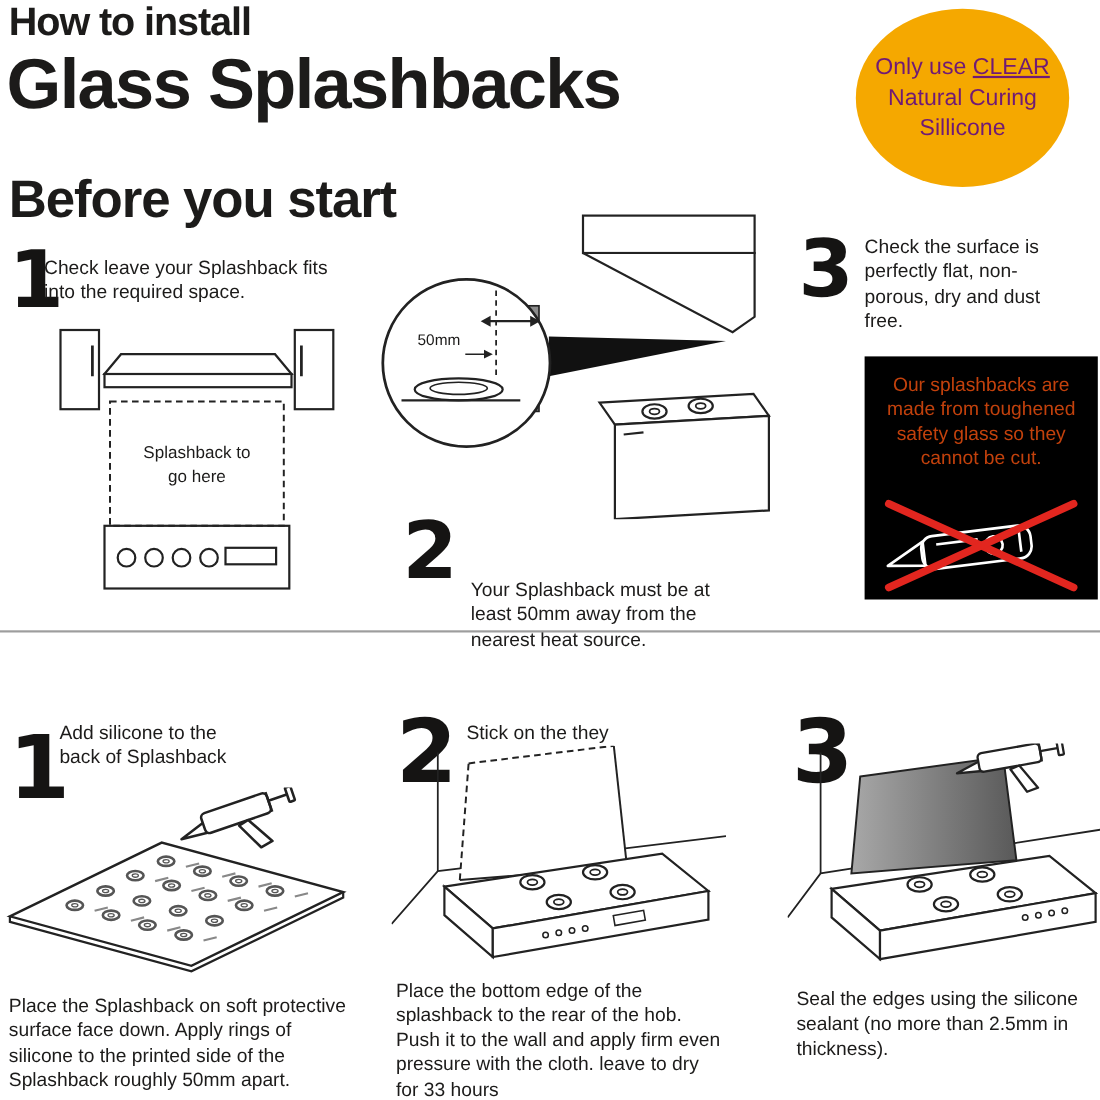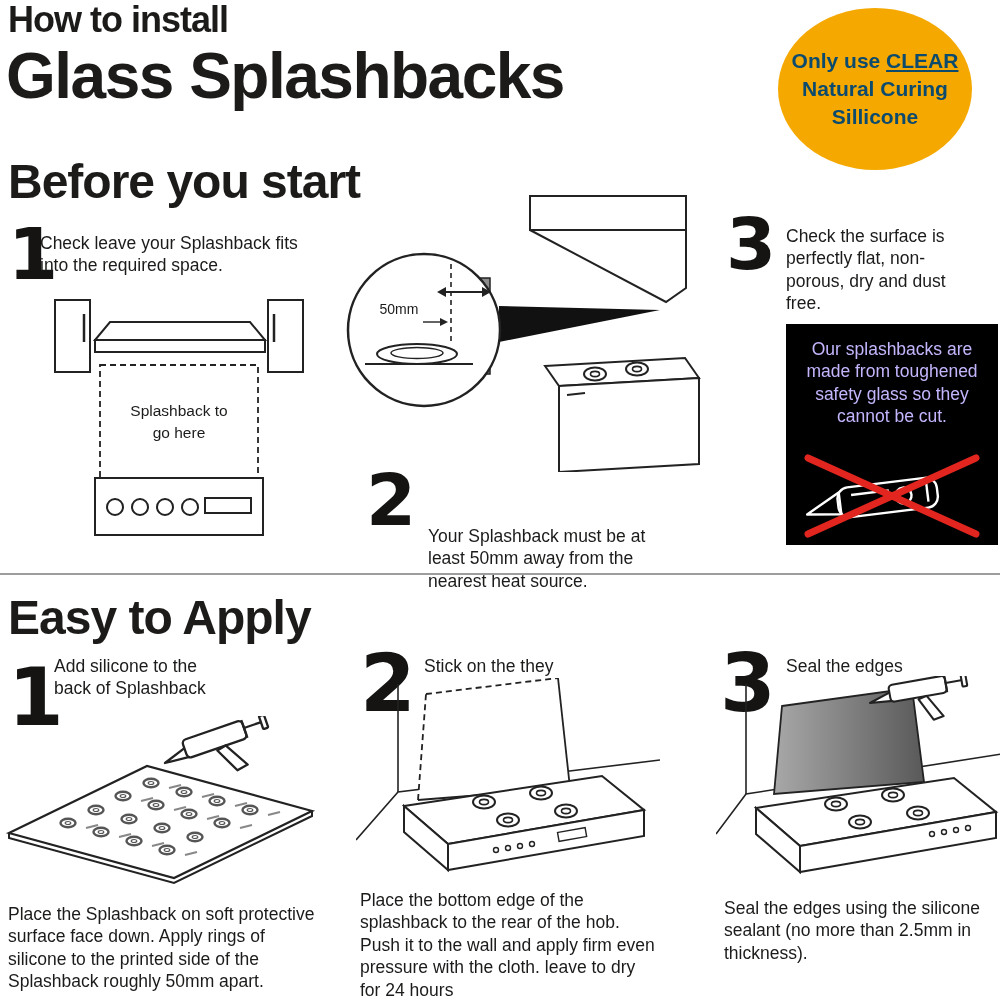--- a/index.html
+++ b/index.html
@@ -13,28 +13,28 @@
   .h1a { left:8px; top:2px; font-size:36px; font-weight:bold; letter-spacing:-1px; line-height:1; }
   .h1b { left:6px; top:44px; font-size:64px; font-weight:bold; letter-spacing:-1.5px; line-height:1; }
   .sec-h { font-size:48px; font-weight:bold; letter-spacing:-1px; line-height:1; }
   .num { font-family:"DejaVu Sans", sans-serif; font-weight:bold; line-height:0.95; color:#151413; }
   .num-s { font-size:72px; }
   .num-l { font-size:80px; }
   .body-text { font-size:17.5px; line-height:1.28; }
   .badge {
     left:778px; top:8px; width:194px; height:162px;
     background:#F5A800; border-radius:50%;
-    color:#0c4a6e; font-weight:bold; font-size:21px; line-height:1.33;
+    color:#701a75; font-weight:normal; font-size:21px; line-height:1.33;
     display:flex; flex-direction:column; align-items:center; justify-content:center;
     text-align:center;
   }
   .badge .emph { text-decoration:underline; }
   .warn {
     left:786px; top:324px; width:212px; height:221px;
-    background:#000000; color:#c4b5fd; text-align:center;
+    background:#000000; color:#c2410c; text-align:center;
   }
   .warn-text { margin:14px auto 0 auto; width:190px; font-size:17.5px; line-height:1.28; }
   .divider { left:0; top:573px; width:1000px; height:2px; background:#9d9d9d; }
   svg text { font-family:"Liberation Sans", sans-serif; fill:#1c1b1a; }
   .diag { display:block; }
 </style>
 </head>
 <body>
 
 <div class="page">
@@ -129,42 +129,41 @@
       <use href="#burner" x="262" y="182"></use>
       <use href="#burner" x="304" y="177"></use>
       <line x1="234" y1="203" x2="252" y2="201" stroke="#222" stroke-width="2"></line>
     </g>
   </svg>
 
   <div class="abs num num-s" style="left:366px; top:466px;">2</div>
   <div class="abs body-text" style="left:428px; top:477px; width:255px;margin-top:48px;">Your Splashback must be at least 50mm away from the nearest heat source.</div>
 
   <div class="abs num num-s" style="left:726px; top:210px;">3</div>
-  <div class="abs body-text" style="left:786px; top:213px; width:195px;margin-top:12px;">Check the surface is perfectly flat, non-porous, dry and dust free.</div>
+  <div class="abs body-text" style="left:786px; top:213px; width:195px;">Check the surface is perfectly flat, non-porous, dry and dust free.</div>
 
   <div class="abs warn">
     <div class="warn-text">Our splashbacks are made from toughened safety glass so they cannot be cut.</div>
     <svg width="184" height="88" viewBox="0 0 184 88" style="position:absolute; left:14px; top:128px;">
       <g transform="rotate(-7 92 48)" fill="none" stroke="#fff" stroke-width="2.4" stroke-linejoin="round">
         <polygon points="6,52 40,34 40,56"></polygon>
         <rect x="38" y="30" width="100" height="30" rx="11"></rect>
         <circle cx="104" cy="45" r="8"></circle>
         <line x1="52" y1="38" x2="90" y2="38"></line>
         <line x1="128" y1="36" x2="128" y2="54"></line>
       </g>
       <g stroke="#E2261F" stroke-width="7" stroke-linecap="round">
         <line x1="8" y1="6" x2="176" y2="82"></line>
         <line x1="8" y1="82" x2="176" y2="6"></line>
       </g>
     </svg>
   </div>
 
   <div class="abs divider"></div>
 
-  <div class="abs sec-h" style="left:8px; top:594px;">Easy to Apply</div>
 
   <div class="abs num num-l" style="left:8px; top:660px;">1</div>
   <div class="abs body-text" style="left:54px; top:655px; width:180px;">Add silicone to the back of Splashback</div>
 
   <svg class="abs diag" style="left:2px; top:716px;" width="334" height="184" viewBox="0 0 334 184">
     <polygon points="7,117 145,50 310,95 172,162" fill="#fff" stroke="#222" stroke-width="2.2"></polygon>
     <polyline points="7,117 7,122 172,167 310,100 310,95" fill="none" stroke="#222" stroke-width="2"></polyline>
     <g>
       <use href="#si-ring" x="66" y="107"></use>
         <use href="#si-ring" x="99" y="116"></use>
@@ -228,24 +227,23 @@
       <g fill="none" stroke="#222" stroke-width="1.4">
         <circle cx="140" cy="172" r="2.5"></circle>
           <circle cx="152" cy="170" r="2.5"></circle>
         <circle cx="164" cy="168" r="2.5"></circle>
           <circle cx="176" cy="166" r="2.5"></circle>
         <rect x="202" y="152" width="28" height="9" transform="rotate(-10 216 156)"></rect>
       </g>
     </g>
   </svg>
 
-  <div class="abs body-text" style="left:360px; top:889px; width:300px;">Place the bottom edge of the splashback to the rear of the hob. Push it to the wall and apply firm even pressure with the cloth. leave to dry for 24 hours</div>
+  <div class="abs body-text" style="left:360px; top:889px; width:300px;">Place the bottom edge of the splashback to the rear of the hob. Push it to the wall and apply firm even pressure with the cloth. leave to dry for 33 hours</div>
 
   <div class="abs num num-l" style="left:720px; top:646px;">3</div>
-  <div class="abs body-text" style="left:786px; top:655px; width:200px;">Seal the edges</div>
 
   <svg class="abs diag" style="left:716px; top:676px;" width="286" height="212" viewBox="0 0 286 212">
     <g stroke="#222" stroke-width="1.6" fill="none">
       <line x1="30" y1="8" x2="30" y2="118"></line>
       <polyline points="0,158 30,118 286,78"></polyline>
     </g>
     <polygon points="66,30 196,12 208,106 58,118" fill="url(#panelGrad)" stroke="#222" stroke-width="1.8"></polygon>
     <use href="#caulk-gun" transform="translate(154,27) rotate(-10) scale(0.95)"></use>
     <g>
       <polygon points="40,132 238,102 280,136 84,170" fill="#fff" stroke="#222" stroke-width="2"></polygon>

